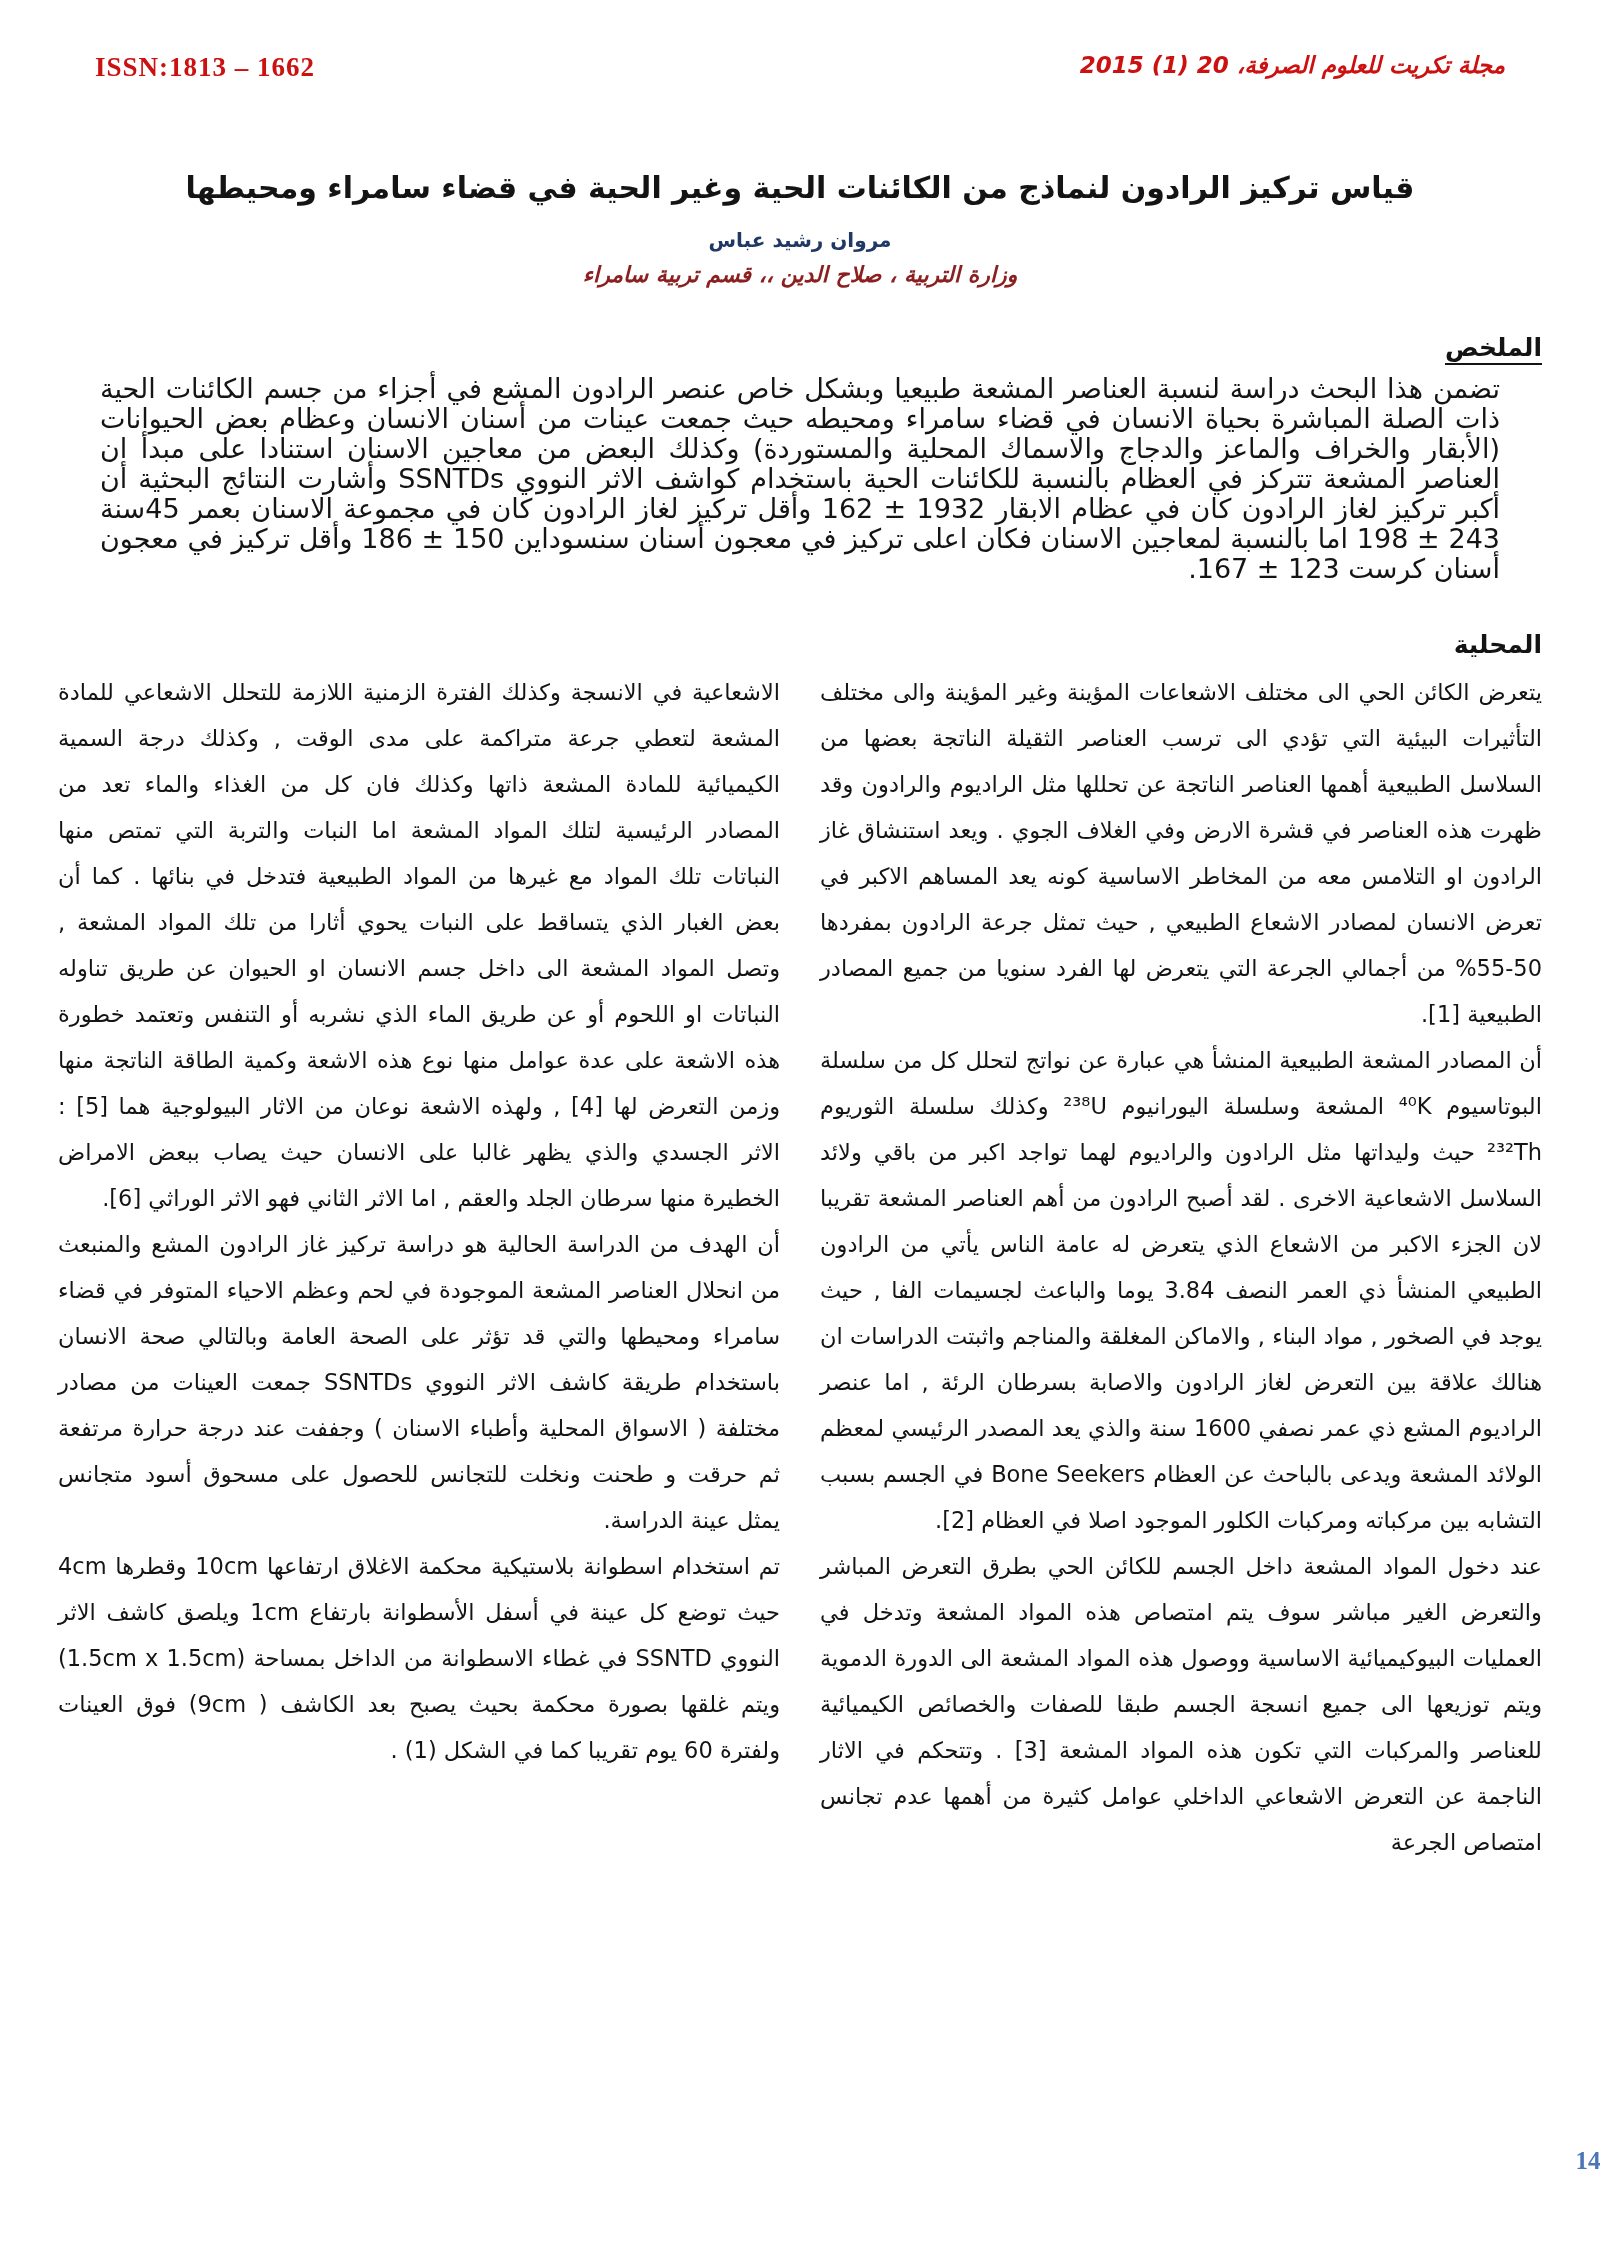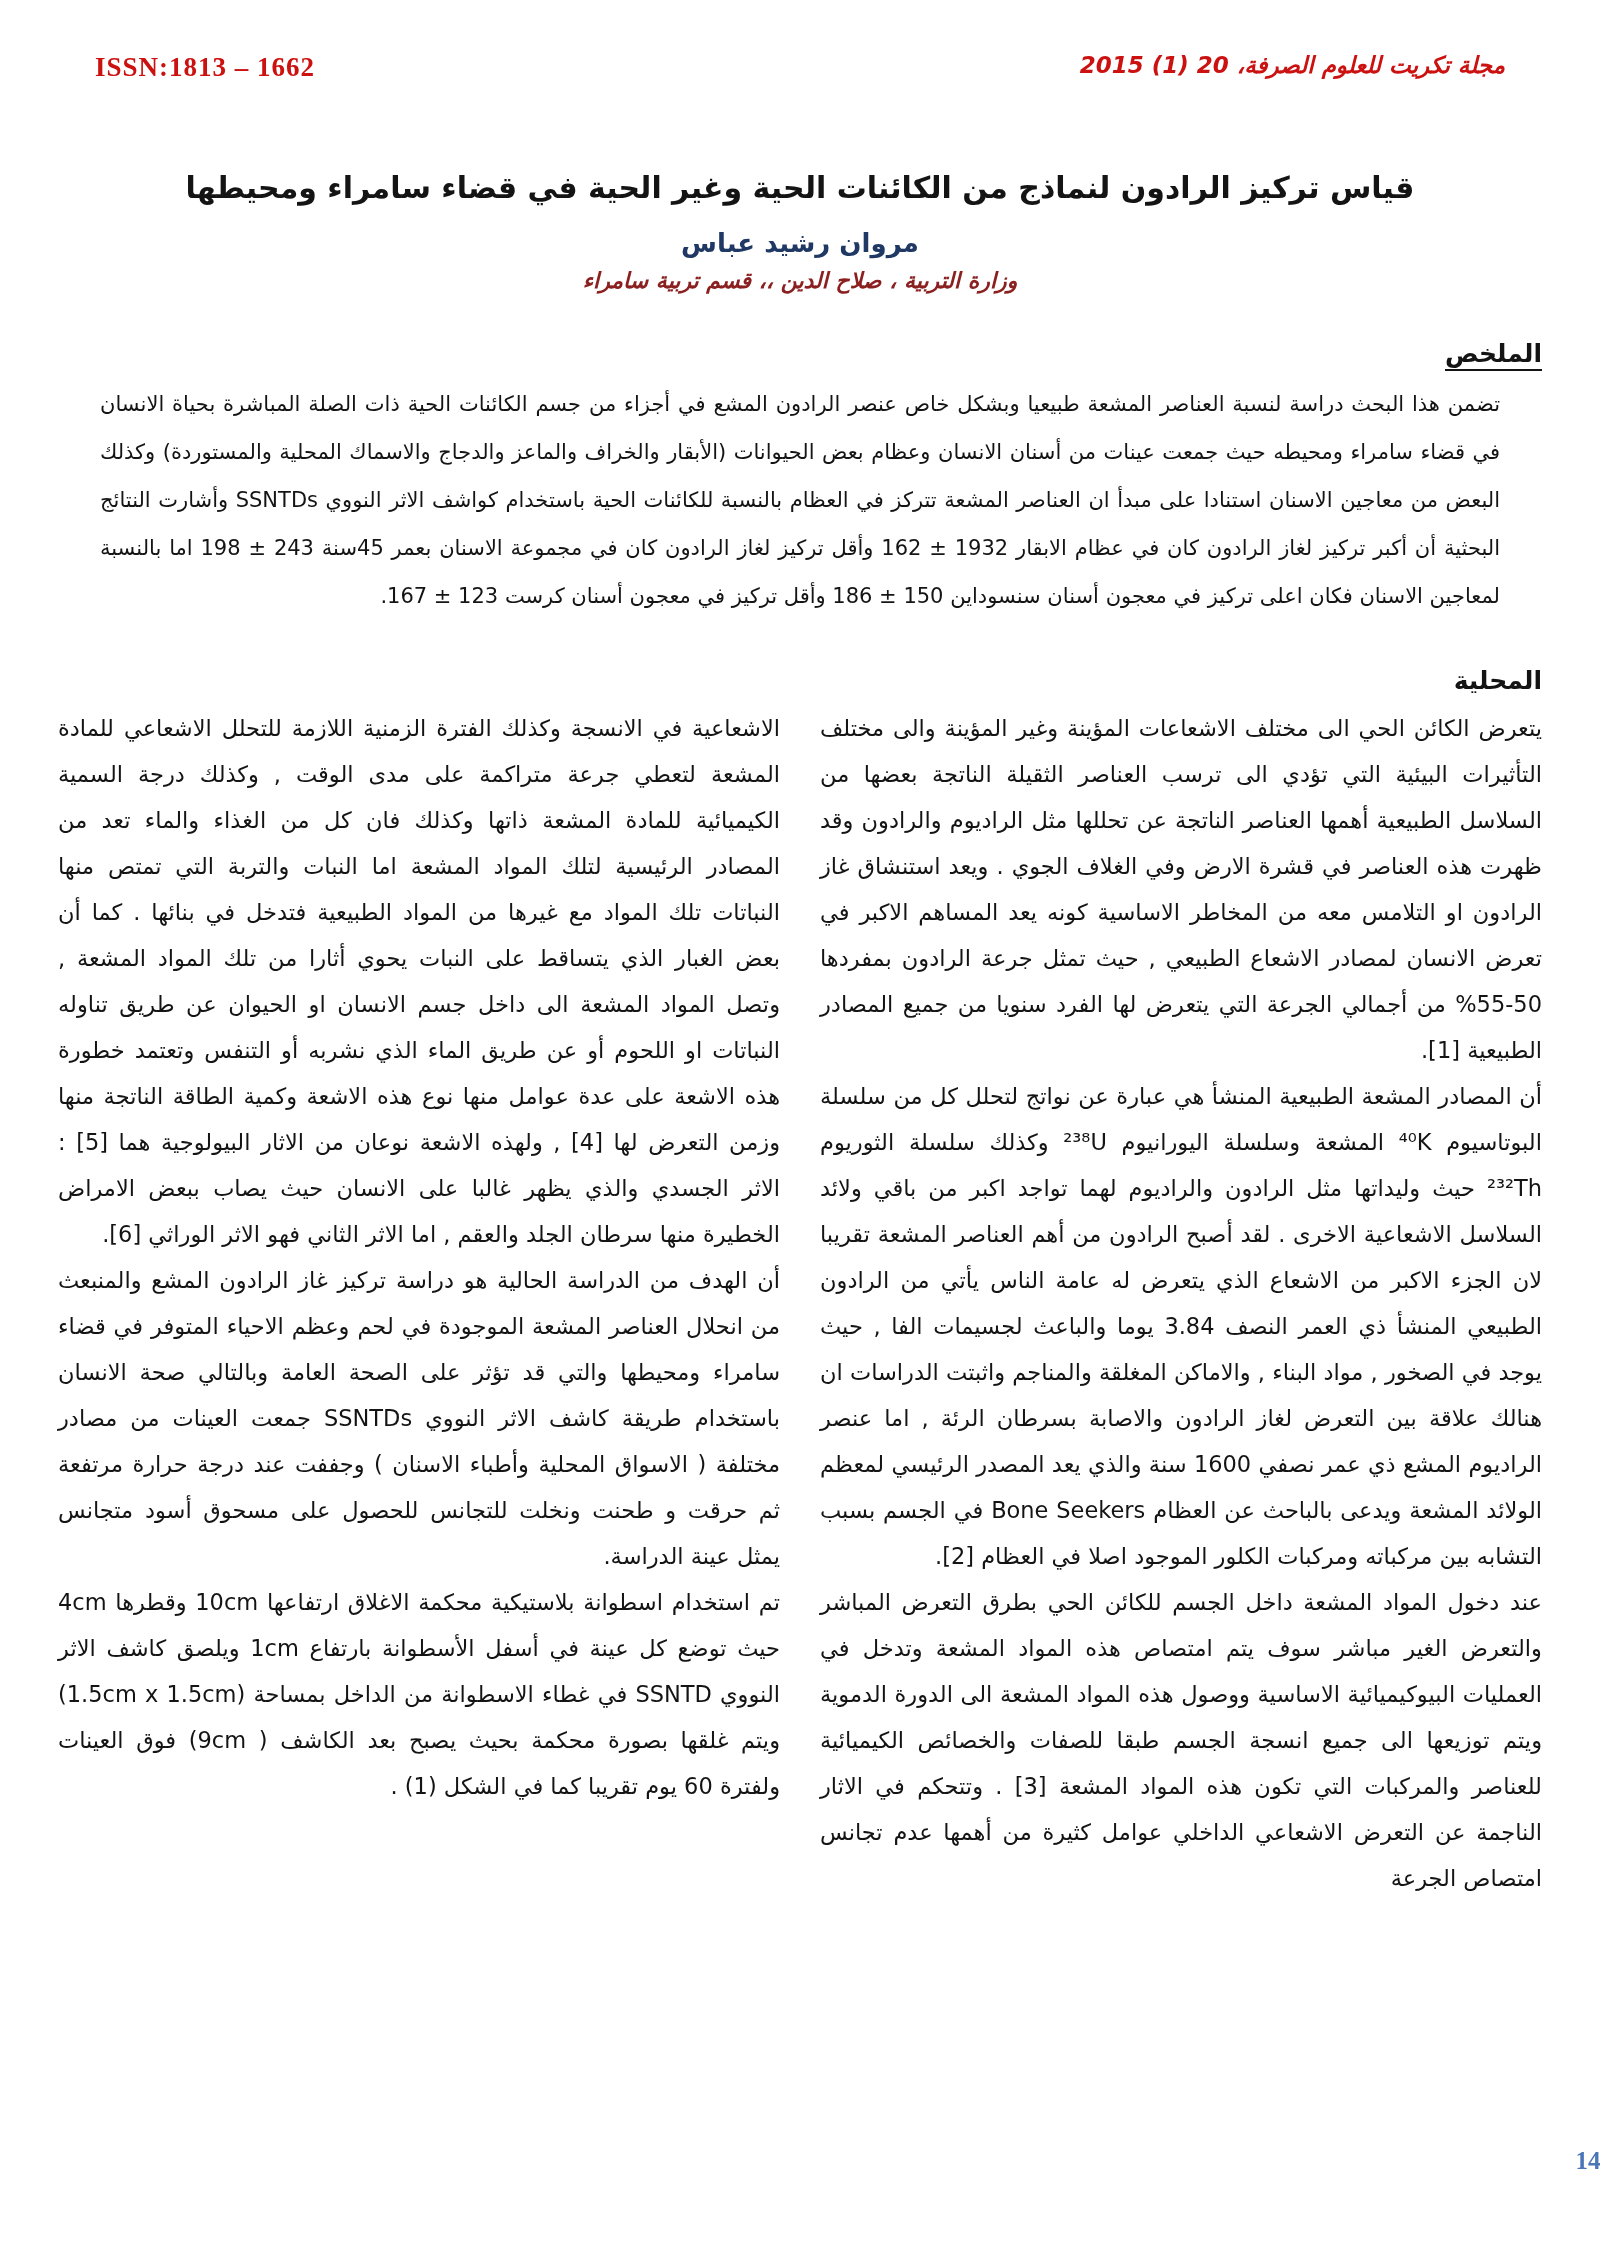--- a/index.html
+++ b/index.html
@@ -21,35 +21,35 @@
     color:#cc1111;direction:rtl;
     font-weight:bold;font-style:italic;font-size:23px;
   }
   .paper-title{
     direction:rtl;text-align:center;
     font-weight:bold;font-size:30px;line-height:1.55;
     margin-top:82px;padding:0 140px;
   }
   .author{
     direction:rtl;text-align:center;
-    color:#1f3864;font-weight:bold;font-size:26px;margin-top:16px;
+    color:#1f3864;font-weight:bold;font-size:20px;margin-top:16px;
   }
   .affiliation{
     direction:rtl;text-align:center;
     color:#8b2020;font-weight:bold;font-style:italic;font-size:22px;margin-top:10px;
   }
   .section-heading{
     direction:rtl;text-align:right;
     font-weight:bold;font-size:25px;
     padding:0 58px;margin-top:46px;
   }
   .u-line{border-bottom:2px solid #141414;padding-bottom:1px;text-align:center;}
   .abstract-text{
     direction:rtl;text-align:justify;
-    font-size:21px;line-height:48px;
+    font-size:27px;line-height:30px;
     padding:0 100px;margin-top:12px;
   }
   .columns{
     display:flex;direction:rtl;gap:40px;
     padding:0 58px;margin-top:10px;
   }
   .col{
     flex:1;direction:rtl;text-align:justify;
     font-size:22.5px;line-height:46px;
   }

